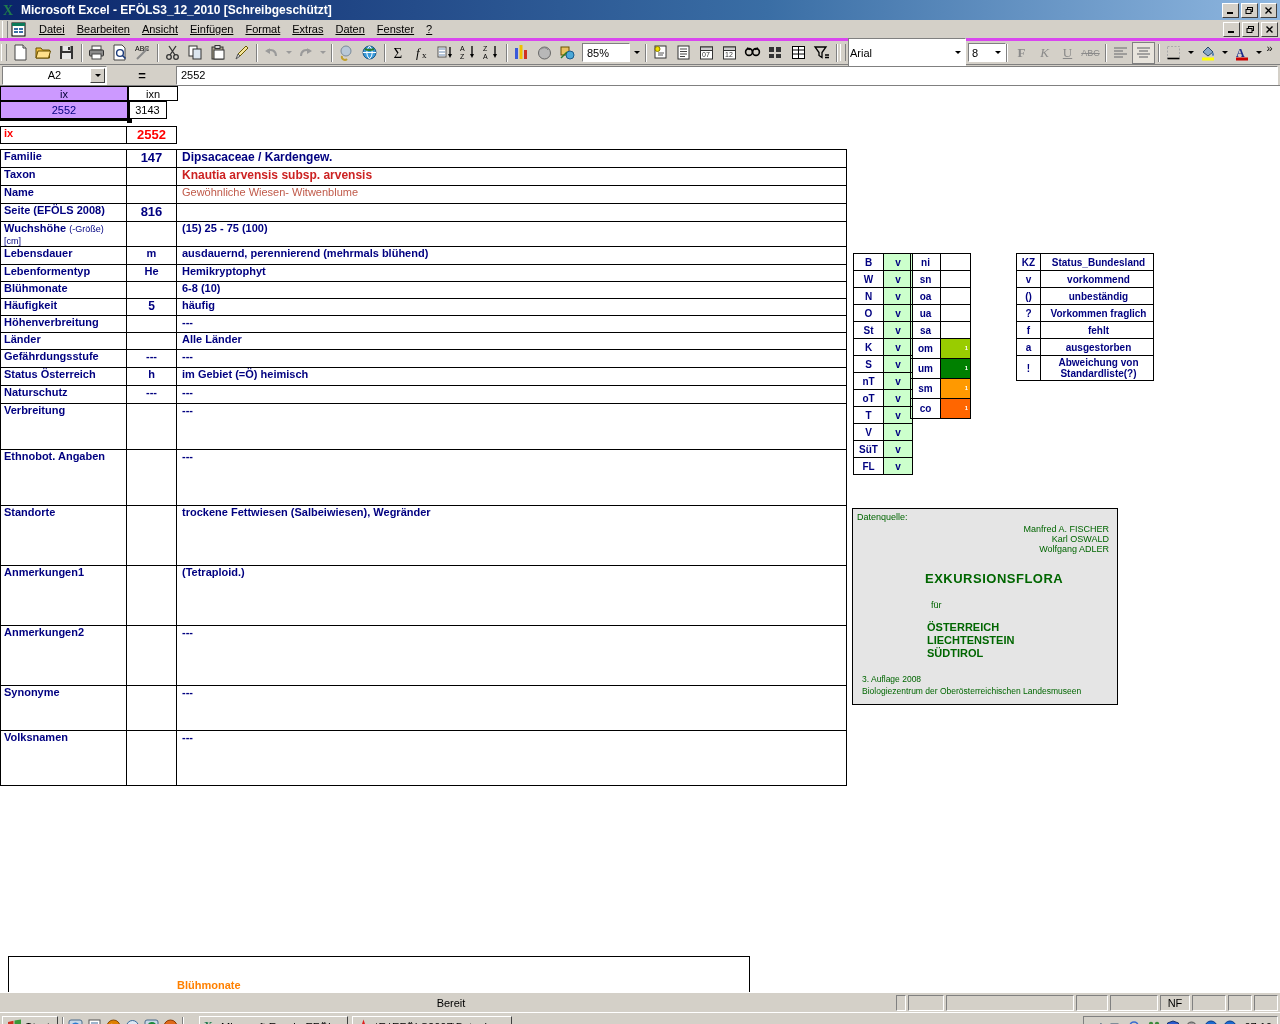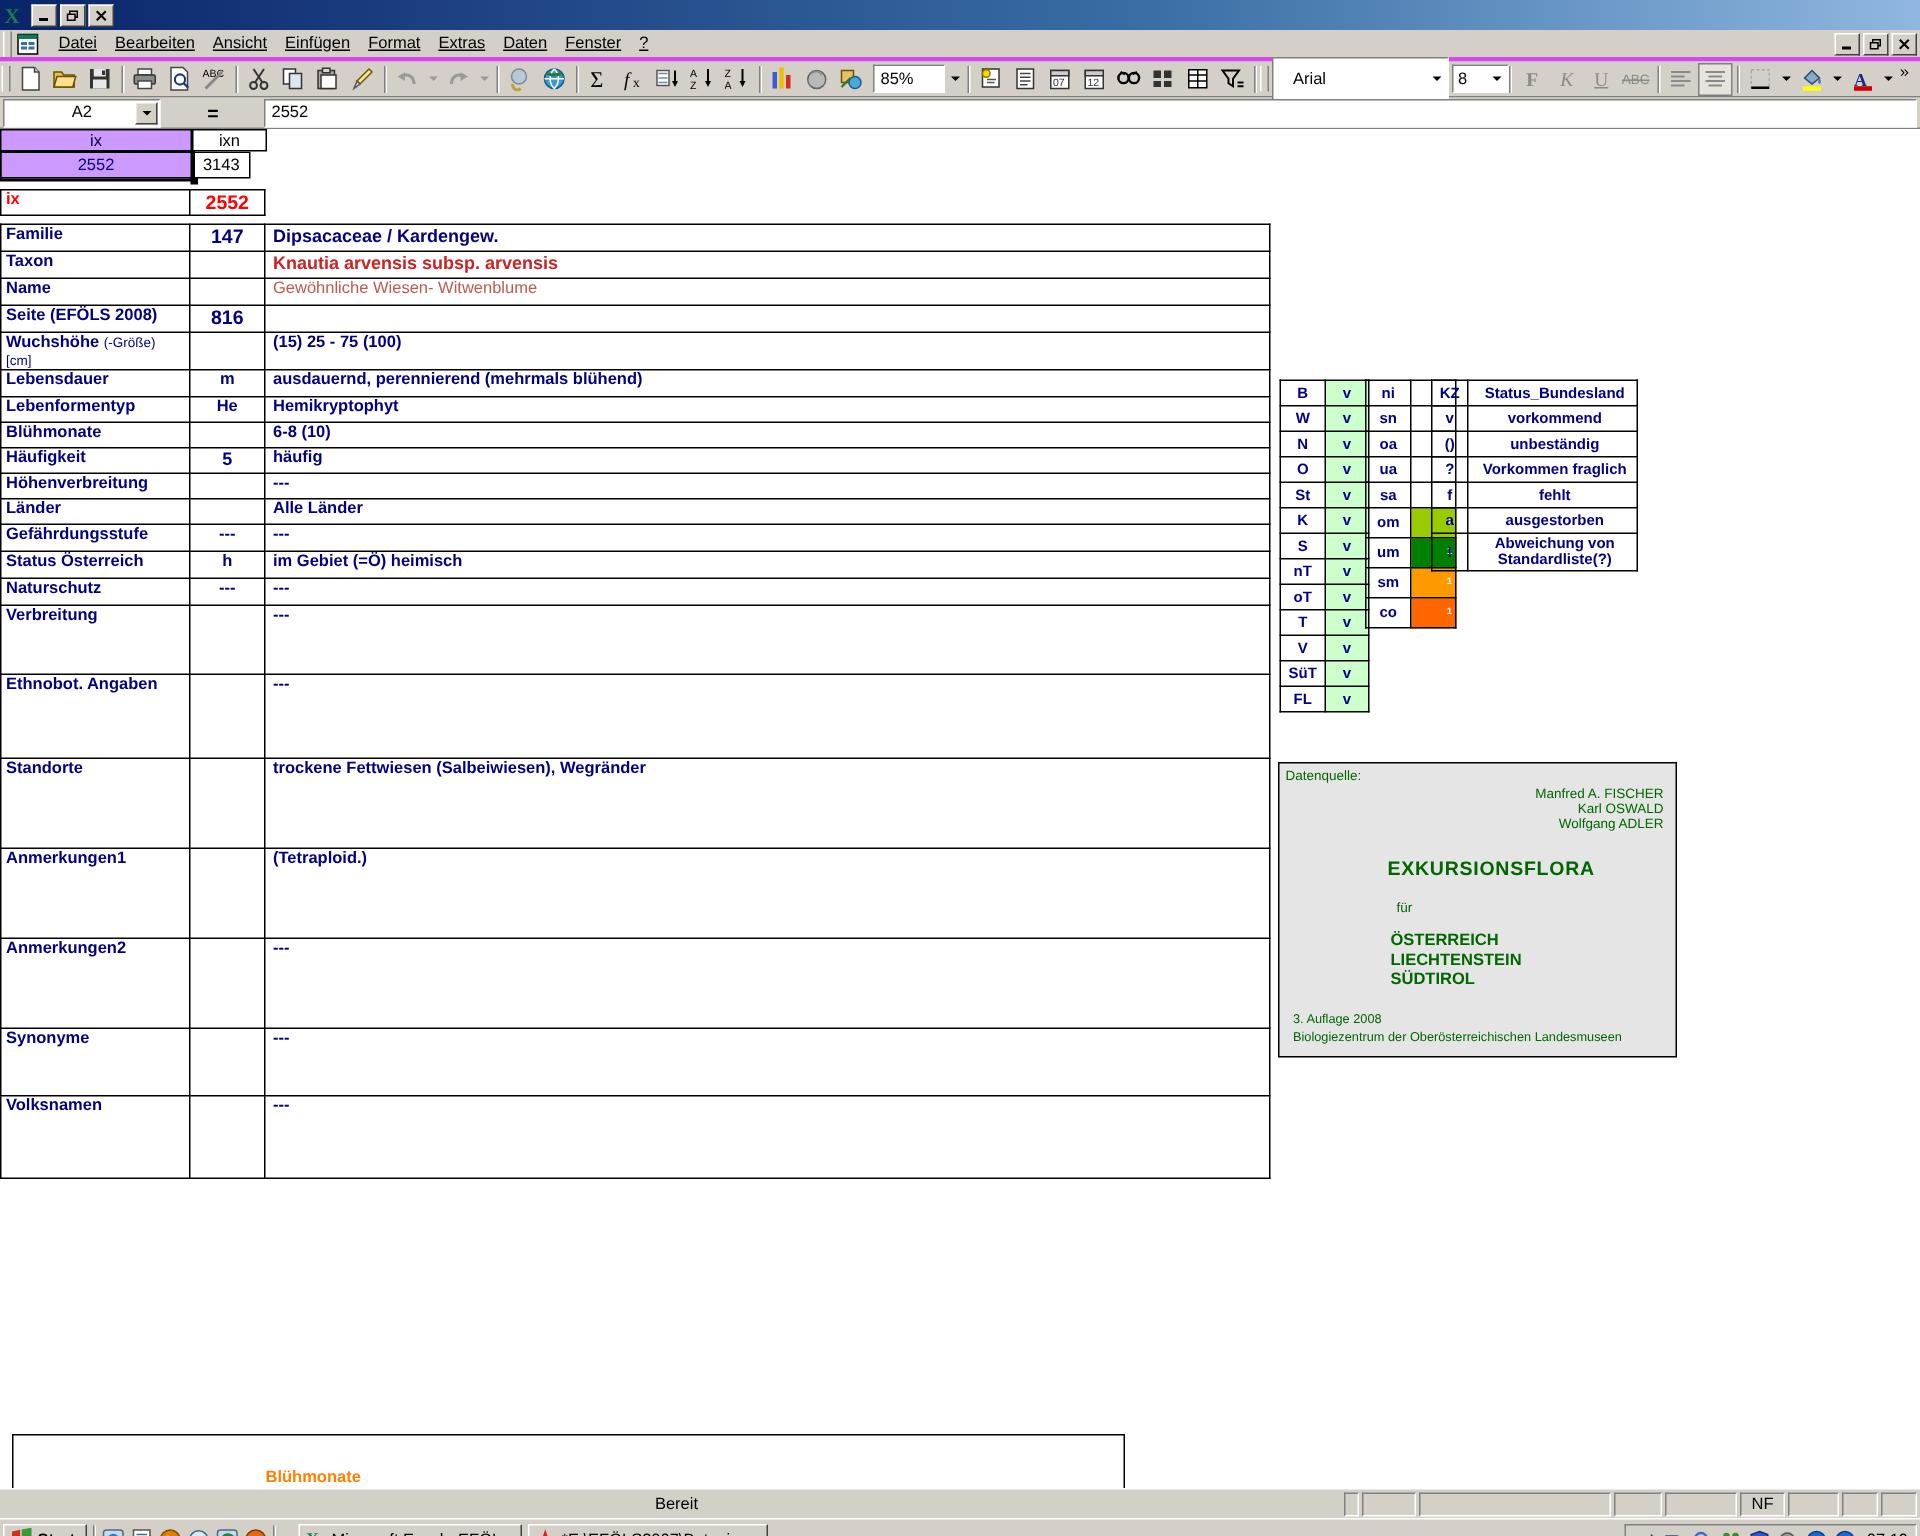--- a/index.html
+++ b/index.html
@@ -94,21 +94,21 @@
     border: 1px solid; border-color: #808080 #fff #fff #808080;
     display: flex; align-items: center;
     font-size: 11px; padding-left: 4px; color: #000;
     margin-left: 3px;
     text-align: center;
   }
   .fontbox {
     width: 118px; height: 30px; background: #fff;
     border: 1px solid; border-color: #808080 #fff #fff #808080;
     display: flex; align-items: center;
-    font-size: 11px; padding-left: 13px; color: #000;
+    font-size: 11px; padding-left: 1px; color: #000;
   }
   .sizebox {
     width: 38px; height: 19px; background: #fff;
     border: 1px solid; border-color: #808080 #fff #fff #808080;
     display: flex; align-items: center;
     font-size: 11px; padding-left: 3px; color: #000;
   }
   .fmtbtn { width:23px;height:22px;display:flex;align-items:center;justify-content:center;
             font-size:13px; color:#8a8a8a; }
 
@@ -286,20 +286,21 @@
 </style>
 </head>
 <body>
 
 <div id="titlebar">
   <span class="tb-icon">
     <svg width="15" height="15" viewBox="0 0 15 15">
         <text x="0" y="12" font-family="Liberation Serif, serif" font-size="14" font-weight="bold" fill="#1f7a4d">X</text>
       </svg>
   </span>
+  <span class="tb-text">Microsoft Excel - EFÖLS3_12_2010  [Schreibgeschützt]</span>
   <span class="winbtns">
     <span class="winbtn">
       <svg width="9" height="9" viewBox="0 0 9 9">
           <rect x="1" y="6" width="6" height="2" fill="#000"></rect>
         </svg>
     </span>
     <span class="winbtn">
       <svg width="9" height="9" viewBox="0 0 9 9">
           <rect x="2.5" y="1.5" width="5" height="4" fill="none" stroke="#000"></rect>
           <rect x="1" y="3.5" width="5" height="4" fill="#d4d0c8" stroke="#000"></rect>
@@ -898,21 +899,21 @@
         </tr>
         <tr>
           <td class="lg-code">co</td>
           <td class="lg-blank lg-orange2">
             <span class="lg-num">1</span>
           </td>
         </tr>
       </tbody>
   </table>
 
-  <table class="legend" style="left:954px;top:167px;">
+  <table class="legend" style="left:1016px;top:167px;">
     <tbody id="statuslegend-body">
         <tr>
           <td class="lg-kz lg-head">KZ</td>
           <td class="lg-desc lg-head">Status_Bundesland</td>
         </tr>
         <tr>
           <td class="lg-kz">v</td>
           <td class="lg-desc">vorkommend</td>
         </tr>
         <tr>

